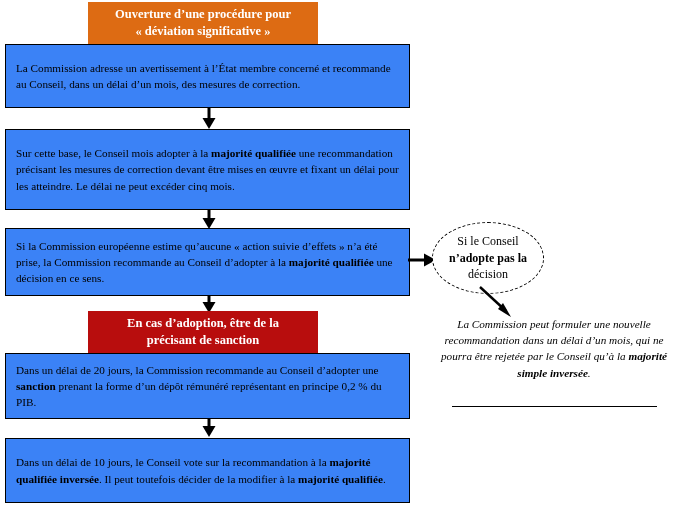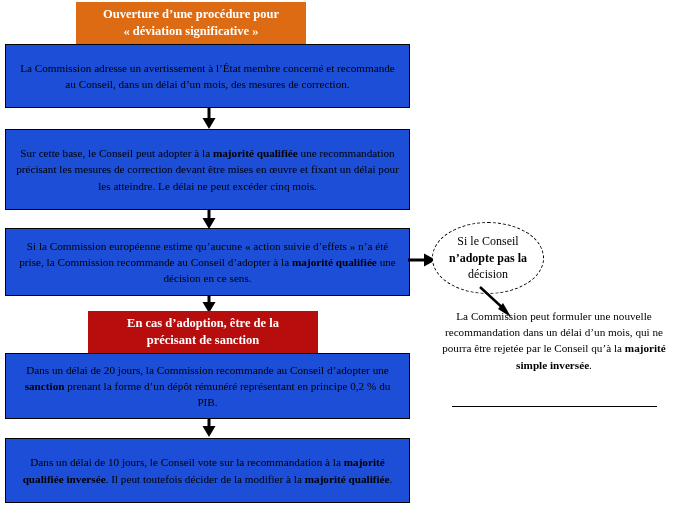--- a/index.html
+++ b/index.html
@@ -35,25 +35,25 @@
     padding: 3px 8px;
   }
   .banner-orange { background: #DD6B13; }
   .banner-red    { background: #B80D0D; }
 
   
   .pbox {
     position: absolute;
     box-sizing: border-box;
     border: 1.2px solid #000000;
-    background: #1d4ed8;
+    background: #3b82f6;
     display: flex;
     align-items: center;
     justify-content: center;
-    text-align: center;
+    text-align: left;
     font-size: 11.2px;
     line-height: 1.45;
     padding: 4px 10px;
   }
   .pbox .inner { width: 100%; }
   .b { font-weight: bold; }
 
   
   .ellipse {
     position: absolute;
@@ -84,40 +84,40 @@
 
   
   .arrow { position: absolute; }
   .arrow svg { display: block; overflow: visible; }
 </style>
 </head>
 <body>
 
 <div id="canvas">
 
-  <div class="banner banner-orange" style="left:76px; top:2px; width:230px; height:42px;">
+  <div class="banner banner-orange" style="left:88px; top:2px; width:230px; height:42px;">
     <div>
       <div>Ouverture d’une procédure pour</div>
       <div>« déviation significative »</div>
     </div>
   </div>
 
   <div class="pbox" style="left:5px; top:44px; width:405px; height:64px;">
     <div class="inner"><span>La Commission adresse un avertissement à l’État membre concerné et recommande au Conseil, dans un délai d’un mois, des mesures de correction.</span></div>
   </div>
 
   <div class="arrow" style="left:196px; top:108px;">
     <svg width="26" height="22" viewBox="0 0 26 22">
       <line x1="13" y1="0" x2="13" y2="14" stroke="#000" stroke-width="3"></line>
       <polygon points="13,21 6.5,10 19.5,10" fill="#000"></polygon>
     </svg>
   </div>
 
   <div class="pbox" style="left:5px; top:129px; width:405px; height:81px;">
-    <div class="inner"><span>Sur cette base, le Conseil peut adopter à la </span><span class="b">majorité qualifiée</span><span> une recommandation précisant les mesures de correction devant être mises en œuvre et fixant un délai pour les atteindre. Le délai ne peut excéder cinq mois.</span></div>
+    <div class="inner"><span>Sur cette base, le Conseil mois adopter à la </span><span class="b">majorité qualifiée</span><span> une recommandation précisant les mesures de correction devant être mises en œuvre et fixant un délai pour les atteindre. Le délai ne peut excéder cinq mois.</span></div>
   </div>
 
   <div class="arrow" style="left:196px; top:210px;">
     <svg width="26" height="20" viewBox="0 0 26 20">
       <line x1="13" y1="0" x2="13" y2="12" stroke="#000" stroke-width="3"></line>
       <polygon points="13,19 6.5,8 19.5,8" fill="#000"></polygon>
     </svg>
   </div>
 
   <div class="pbox" style="left:5px; top:228px; width:405px; height:68px;font-family:Liberation Serif, serif;">
@@ -164,18 +164,18 @@
     <div><span>Si le Conseil </span><span class="b">n’adopte pas la</span><span> décision</span></div>
   </div>
 
   <div class="arrow" style="left:478px; top:285px;">
     <svg width="44" height="36" viewBox="0 0 44 36">
       <line x1="2" y1="2" x2="28" y2="26" stroke="#000" stroke-width="2.4"></line>
       <polygon points="33,32 20,24 25,18" fill="#000"></polygon>
     </svg>
   </div>
 
-  <div class="note" style="left:440px; top:308px; width:228px;">
+  <div class="note" style="left:440px; top:316px; width:228px;font-style:italic;">
     <span><span>La Commission peut formuler une nouvelle recommandation dans un délai d’un mois, qui ne pourra être rejetée par le Conseil qu’à la </span><span class="b">majorité simple inversée</span><span>.</span></span>
   </div>
   <div class="note-rule" style="left:452px; top:406px; width:205px;"></div>
 
 </div>
 
 </body></html>

